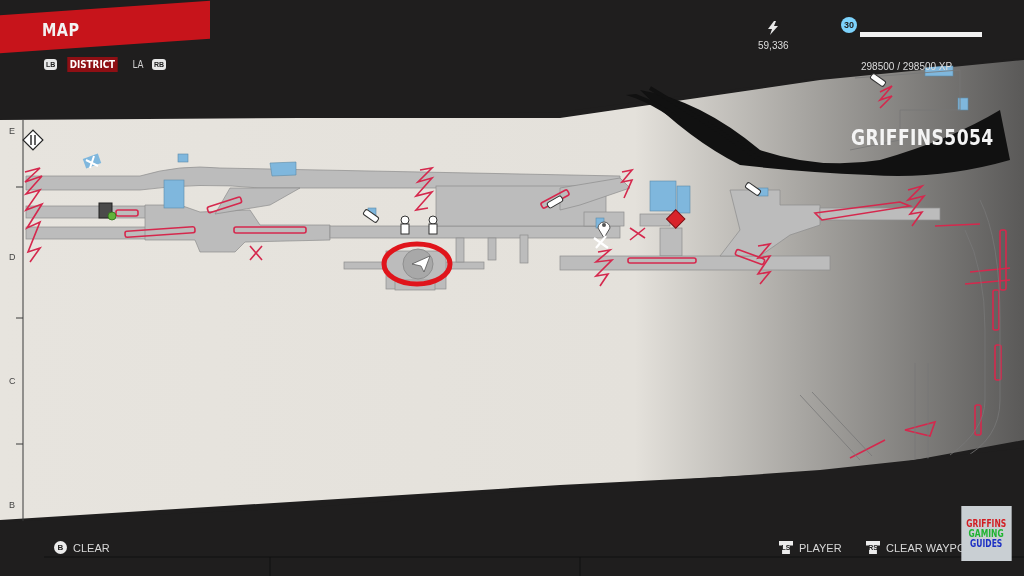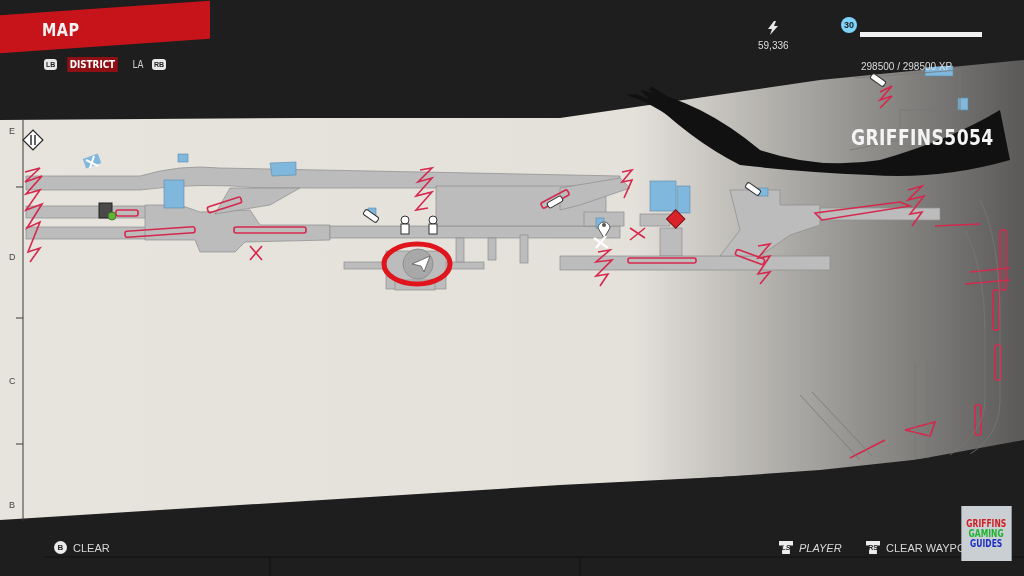--- a/index.html
+++ b/index.html
@@ -206,21 +206,21 @@
   <div class="xp-text">298500 / 298500 XP</div>
   <div class="xp-bar"></div>
 </div>
 
 <div class="player-name">GRIFFINS5054</div>
 
 <div class="footer-btn" style="left:54px;top:541px;">
   <span class="circle-glyph">B</span>
   <span>CLEAR</span>
 </div>
-<div class="footer-btn" style="left:779px;top:541px;font-style:italic;">
+<div class="footer-btn" style="left:779px;top:541px;">
   <span class="stick-glyph">LS</span>
   <span>PLAYER</span>
 </div>
 <div class="footer-btn" style="left:866px;top:541px;">
   <span class="stick-glyph">RS</span>
   <span>CLEAR WAYPO</span>
 </div>
 
 <div class="logo">
   <span style="color:#d21d22">GRIFFINS</span>

